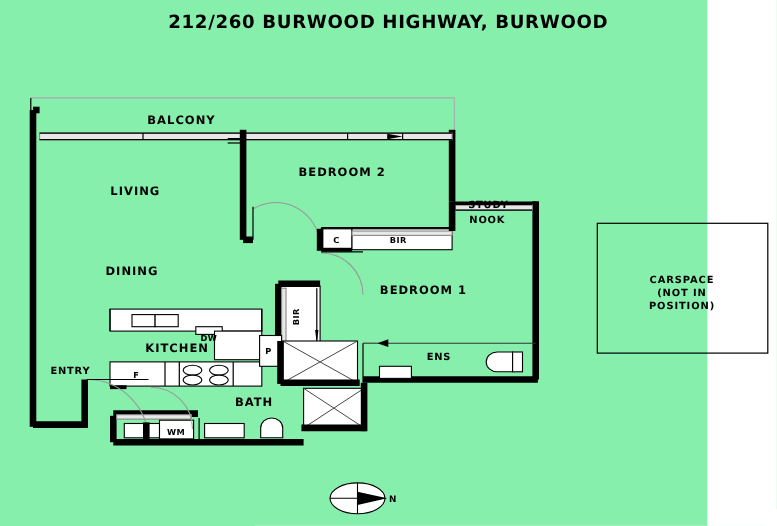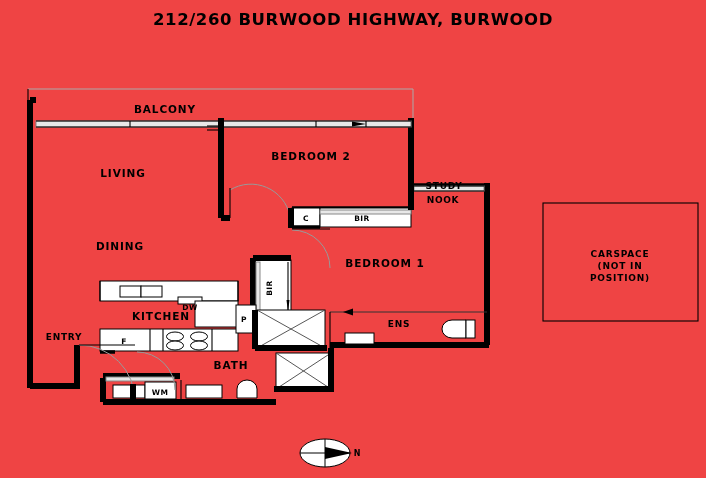--- a/index.html
+++ b/index.html
@@ -10,23 +10,23 @@
   }
   body {
     width: 706px;
     height: 478px;
     font-family: "DejaVu Sans", sans-serif;
     overflow: hidden;
     position: relative;
   }
   #plan-root {
     position: relative;
-    width: 706px;
+    width: 643px;
     height: 478px;
-    background: #ef4444;
+    background: #86efac;
   }
   #title {
     position: absolute;
     left: 0;
     top: 10px;
     width: 706px;
     text-align: center;
     font-family: "DejaVu Sans", sans-serif;
     font-size: 16.5px;
     font-weight: bold;

